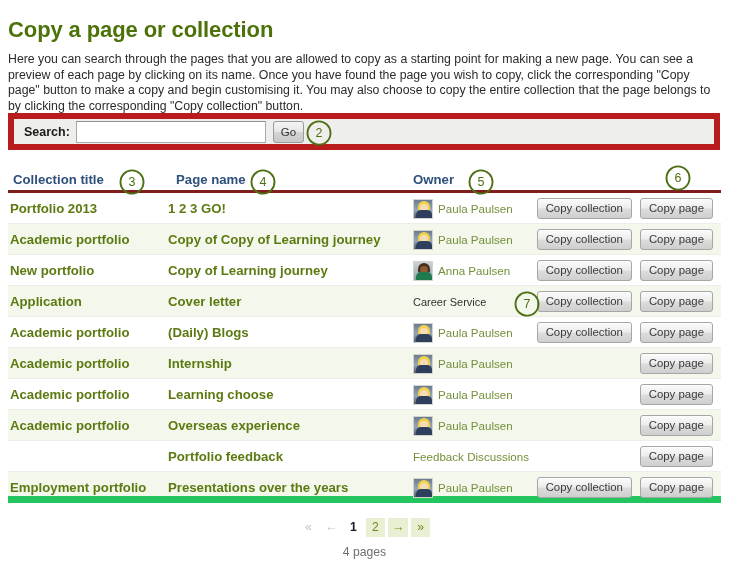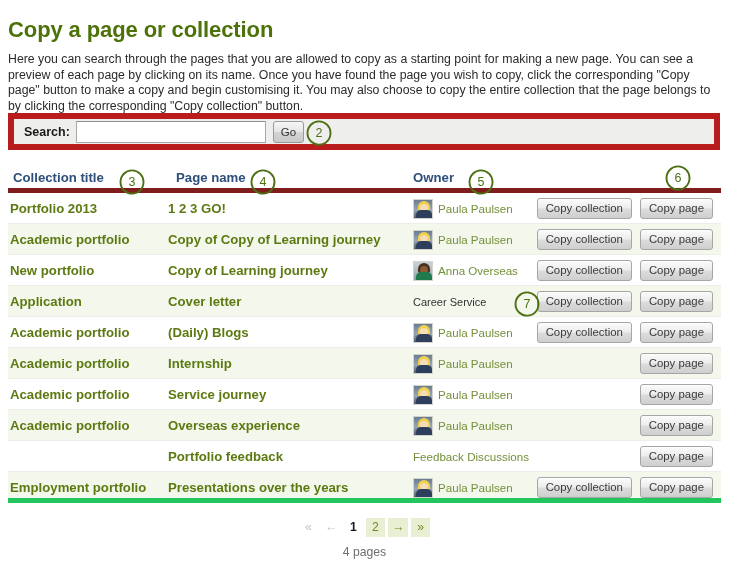--- a/index.html
+++ b/index.html
@@ -92,42 +92,42 @@
   
   .table {
     position: absolute;
     left: 8px;
     top: 170px;
     width: 713px;
   }
   .thead {
     position: relative;
     height: 23px;
-    border-bottom: 5px solid #7f1d1d;
+    border-bottom: 3px solid #7f1d1d;
   }
   .th {
     position: absolute;
     bottom: 3px;
     font-size: 13.2px;
     font-weight: bold;
     color: #2e4f7a;
     white-space: nowrap;
   }
   .th.c1 { left: 5px; }
   .th.c2 { left: 160px; padding-left: 8px; }
   .th.c3 { left: 405px; }
 
   .row {
     position: relative;
     height: 31px;
     border-bottom: 1px solid #eeeee8;
     background: #ffffff;
   }
   .row.alt { background: #f4f7ec; }
-  .row:last-child { border-bottom: 5px solid #22c55e; }
+  .row:last-child { border-bottom: 7px solid #22c55e; }
 
   .cell {
     position: absolute;
     top: 0;
     height: 31px;
     display: flex;
     align-items: center;
   }
   .cell.col-collection { left: 2px; width: 155px; }
   .cell.col-page      { left: 160px; width: 245px; }
@@ -340,21 +340,21 @@
             <a class="link-bold">Copy of Learning journey</a>
           </div>
           <div class="cell col-owner">
             <div class="owner-wrap">
               <span class="avatar anna">
                 <span class="sky"></span>
                 <span class="hair"></span>
                 <span class="face"></span>
                 <span class="body"></span>
               </span>
-              <a class="owner-name">Anna Overseas</a>
+              <a class="owner-name">Anna Paulsen</a>
             </div>
           </div>
           <div class="cell col-actions">
             <button class="btn btn-copy-collection">Copy collection</button>
             <button class="btn btn-copy-page">Copy page</button>
           </div>
         </div>
         <div class="row alt">
           <div class="cell col-collection">
             <a class="link-bold">Application</a>
@@ -416,21 +416,21 @@
           <div class="cell col-actions">
             <span class="btn-spacer"></span>
             <button class="btn btn-copy-page">Copy page</button>
           </div>
         </div>
         <div class="row">
           <div class="cell col-collection">
             <a class="link-bold">Academic portfolio</a>
           </div>
           <div class="cell col-page">
-            <a class="link-bold">Service journey</a>
+            <a class="link-bold">Learning choose</a>
           </div>
           <div class="cell col-owner">
             <div class="owner-wrap">
               <span class="avatar paula">
                 <span class="sky"></span>
                 <span class="hair"></span>
                 <span class="face"></span>
                 <span class="body"></span>
               </span>
               <a class="owner-name">Paula Paulsen</a>

